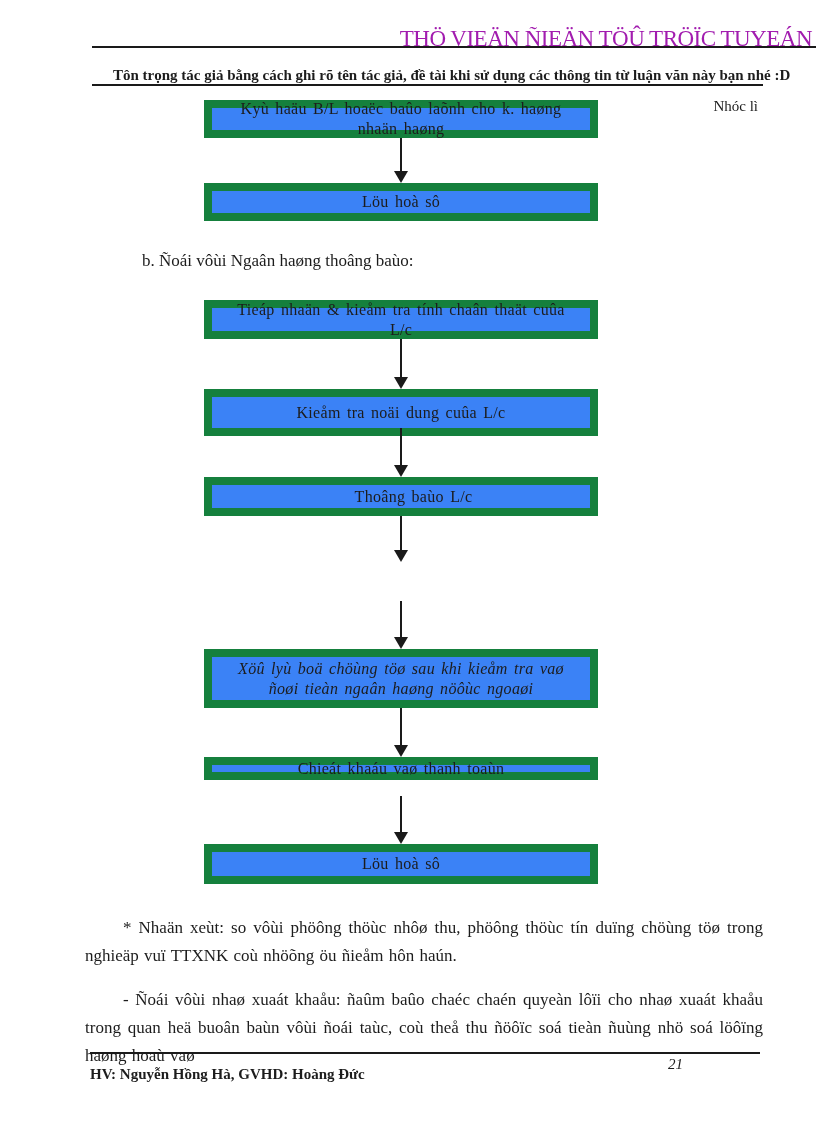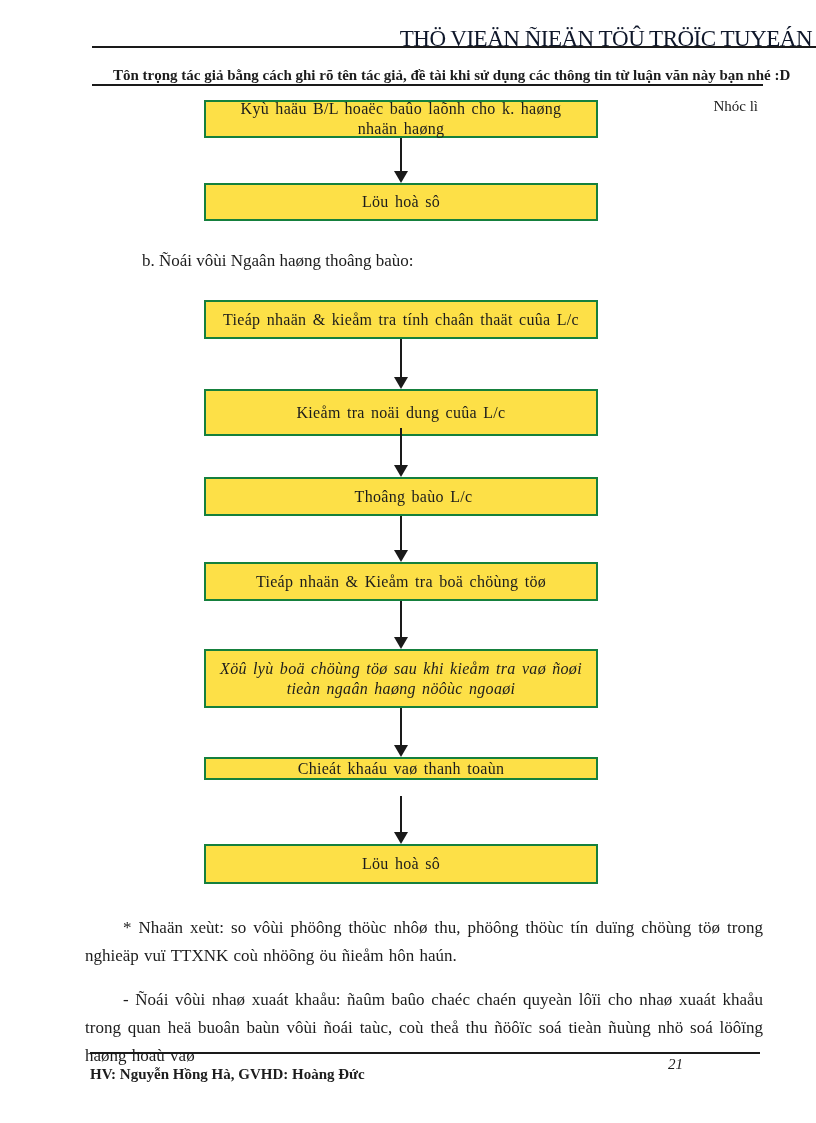--- a/index.html
+++ b/index.html
@@ -9,40 +9,40 @@
     margin:0 auto;
     background:#ffffff;
     font-family:"Liberation Serif","DejaVu Serif",serif;
     color:#1c1c1c;
     overflow:hidden;
   }
   .hrule{position:absolute;height:2px;background:#1a1a1a;}
   .site-title{
     position:absolute;top:26px;right:4px;
     font-size:23px;letter-spacing:-0.5px;
-    white-space:nowrap;color:#0f172a;
+    white-space:nowrap;color:#a21caf;
   }
   .notice{
     position:absolute;top:51px;left:113px;
     font-size:15px;font-weight:bold;white-space:nowrap;margin-top:16px;
   }
   .nhoc{
     position:absolute;top:65px;right:58px;
     font-size:15px;
     margin-top:33px;
   }
   .flow-box{
     position:absolute;left:204px;width:394px;
     box-sizing:border-box;
-    border:2px solid #15803d;
+    border:8px solid #15803d;
     display:flex;align-items:center;justify-content:center;
     text-align:center;
     font-size:16px;word-spacing:2px;letter-spacing:0.3px;
     padding:0 14px;line-height:1.25;
-    background:#fde047;
+    background:#3b82f6;
   }
   .v-arrow{
     position:absolute;left:394px;width:14px;
     display:flex;flex-direction:column;align-items:center;
   }
   .v-arrow .stem{width:2px;flex:1 1 auto;background:#1a1a1a;}
   .v-arrow .head{
     width:0;height:0;flex:0 0 auto;
     border-left:7px solid transparent;
     border-right:7px solid transparent;
@@ -100,21 +100,20 @@
     <div class="stem"></div>
     <div class="head"></div>
   </div>
 
   <div class="flow-box" style="top:477px;height:39px;padding-left:39px;">Thoâng baùo L/c</div>
   <div class="v-arrow" style="top:516px;height:46px;">
     <div class="stem"></div>
     <div class="head"></div>
   </div>
 
-  <div class="flow-box" style="top:562px;height:39px;">Tieáp nhaän &amp; Kieåm tra boä chöùng töø</div>
   <div class="v-arrow" style="top:601px;height:48px;">
     <div class="stem"></div>
     <div class="head"></div>
   </div>
 
   <div class="flow-box" style="top:649px;height:59px;font-style:italic;">Xöû lyù boä chöùng töø sau khi kieåm tra vaø ñoøi tieàn ngaân haøng nöôùc ngoaøi</div>
   <div class="v-arrow" style="top:708px;height:49px;">
     <div class="stem"></div>
     <div class="head"></div>
   </div>

